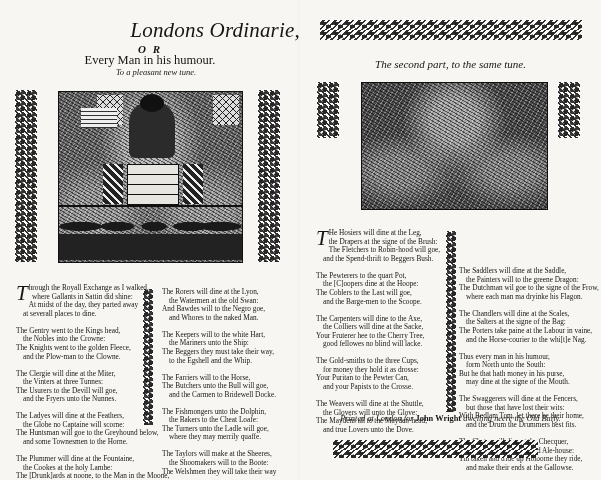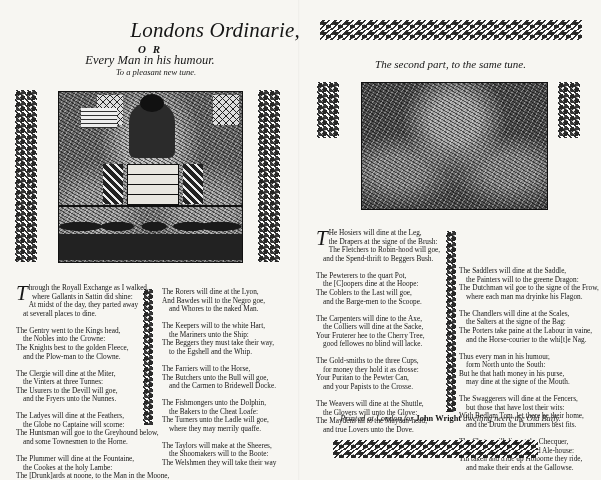--- a/index.html
+++ b/index.html
@@ -16,21 +16,21 @@
   .title-main {
     position: absolute; left: 0; width: 300px; top: 18px; text-align: right;
     font-style: italic; font-size: 21px; letter-spacing: 0.2px; line-height: 24px;
   }
   .title-or {
     position: absolute; left: 0; width: 300px; top: 43px; text-align: center;
     font-style: italic; font-weight: bold; font-size: 11px; letter-spacing: 2px;
   }
   .title-sub {
     position: absolute; left: 0; width: 300px; top: 53px; text-align: center;
-    font-style: italic; font-size: 12.5px;
+    font-size: 12.5px;
   }
   .title-tune {
     position: absolute; left: 0; width: 300px; top: 67px; text-align: center;
     font-style: italic; font-size: 8.5px; margin-left: 6px;
   }
   .second-title {
     position: absolute; left: 0; width: 301px; top: 58px; text-align: center;
     font-style: italic; font-size: 11px;
   }
 
@@ -174,21 +174,21 @@
     <div class="stanza dropcap-stanza">
       <span class="dropcap">T</span>
       <div class="line">hrough the Royall Exchange as I walked,</div>
       <div class="line indent" style="padding-left:16px">where Gallants in Sattin did shine:</div>
       <div class="line">At midst of the day, they parted away</div>
       <div class="line indent" style="padding-left:7px">at severall places to dine.</div>
     </div>
     <div class="stanza">
       <div class="line">The Gentry went to the Kings head,</div>
       <div class="line indent">the Nobles into the Crowne:</div>
-      <div class="line">The Knights best to the golden Fleece,</div>
+      <div class="line">The Knights went to the golden Fleece,</div>
       <div class="line indent">and the Plow-man to the Clowne.</div>
     </div>
     <div class="stanza">
       <div class="line">The Clergie will dine at the Miter,</div>
       <div class="line indent">the Vinters at three Tunnes:</div>
       <div class="line">The Usurers to the Devill will goe,</div>
       <div class="line indent">and the Fryers unto the Nunnes.</div>
     </div>
     <div class="stanza">
       <div class="line">The Ladyes will dine at the Feathers,</div>
@@ -200,20 +200,21 @@
       <div class="line">The Plummer will dine at the Fountaine,</div>
       <div class="line indent">the Cookes at the holy Lambe:</div>
       <div class="line">The [Drunk]ards at noone, to the Man in the Moone,</div>
 
     </div>
   </div>
 
   <div class="verse-col col-b">
     <div class="stanza">
       <div class="line">The Rorers will dine at the Lyon,</div>
+      <div class="line indent">the Watermen at the old Swan:</div>
       <div class="line">And Bawdes will to the Negro goe,</div>
       <div class="line indent">and Whores to the naked Man.</div>
     </div>
     <div class="stanza">
       <div class="line">The Keepers will to the white Hart,</div>
       <div class="line indent">the Mariners unto the Ship:</div>
       <div class="line">The Beggers they must take their way,</div>
       <div class="line indent">to the Egshell and the Whip.</div>
     </div>
     <div class="stanza">

